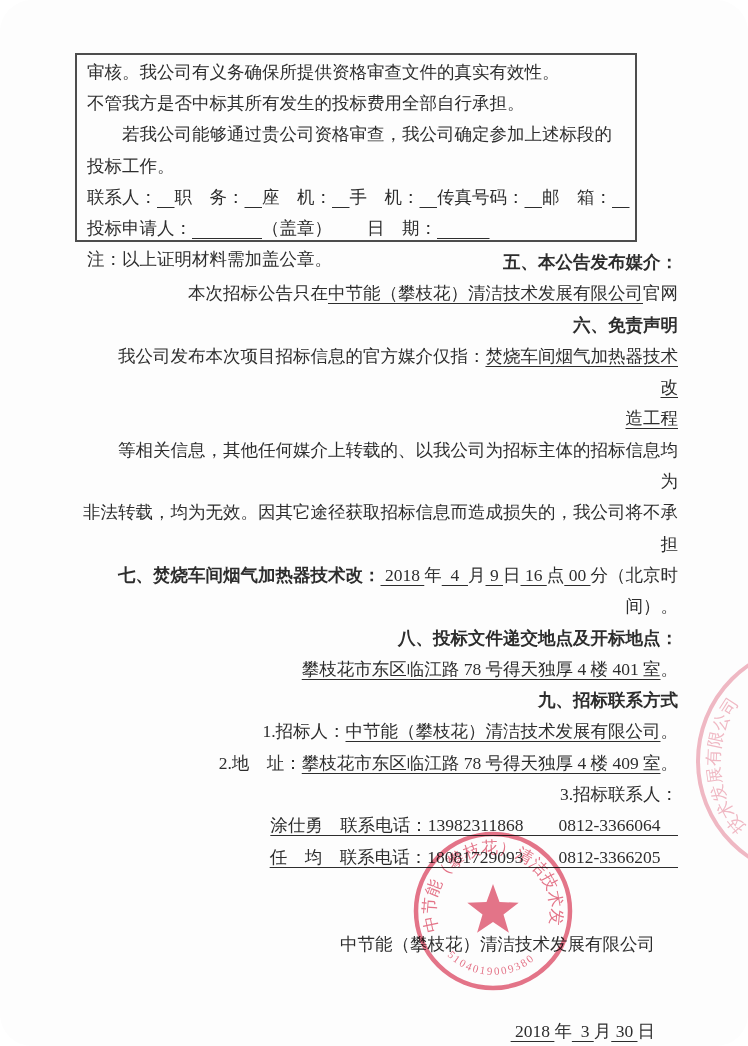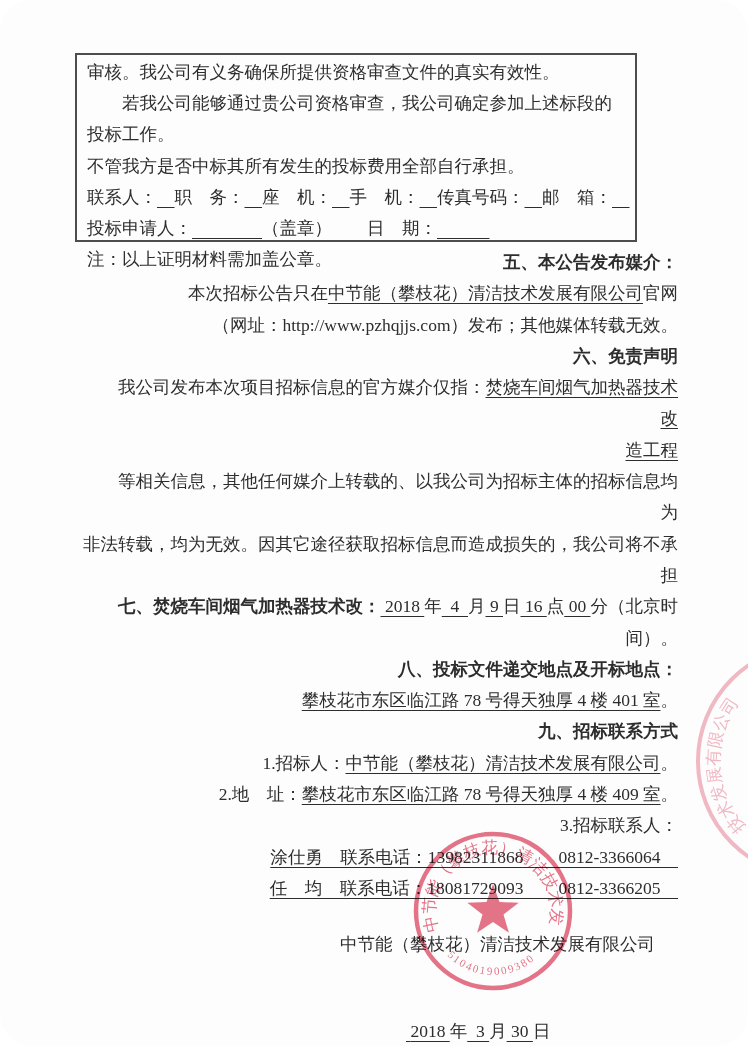--- a/index.html
+++ b/index.html
@@ -20,21 +20,21 @@
   
   .body-content { position:absolute; left:72px; top:247px; width:606px;text-align:right; }
   .body-content .line { font-size:17.5px; line-height:31.3px; white-space:pre-wrap; }
   .line.pi   { text-indent:35px; }
   .line.num  { margin-left:46px; }
   .line.contact { margin-left:88px; }
   .b { font-weight:bold; }
   .u { text-decoration:underline; text-underline-offset:4px; text-decoration-thickness:1px; }
   
   .footer-signature { position:absolute; left:340px; top:872px; font-size:17.5px; line-height:29px; white-space:pre-wrap; }
-  .footer-signature .date-line { margin-left:66px; }
+  .footer-signature .date-line { margin-left:66px;text-align:right; }
   
   .seal-main {
     position:absolute; left:408px; top:826px;
     mix-blend-mode:multiply; opacity:0.82;
   }
   .seal-edge {
     position:absolute; left:656px; top:636px;
     mix-blend-mode:multiply; opacity:0.75;
   }
   .seal-main text { font-family:"Liberation Serif","DejaVu Serif",serif; }
@@ -43,32 +43,31 @@
   .edge-ring-text { font-size:17px; fill:var(--seal-edge); }
 </style>
 </head>
 <body>
 
 <div class="page">
 
   <div class="notice-box">
 
   <div class="line p"><span>审核。我公司有义务确保所提供资格审查文件的真实有效性。</span></div>
+      <div class="line p"><span>不管我方是否中标其所有发生的投标费用全部自行承担。</span></div>
       <div class="line pi"><span>若我公司能够通过贵公司资格审查，我公司确定参加上述标段的投标工作。</span></div>
-      <div class="line p"><span>不管我方是否中标其所有发生的投标费用全部自行承担。</span></div>
       <div class="line p"><span>联系人：</span><span class="u">　</span><span>职　务：</span><span class="u">　</span><span>座　机：</span><span class="u">　</span><span>手　机：</span><span class="u">　</span><span>传真号码：</span><span class="u">　</span><span>邮　箱：</span><span class="u">　</span></div>
       <div class="line p"><span>投标申请人：</span><span class="u">　　　　</span><span>（盖章）　　日　期：</span><span class="u">　　　</span></div>
       <div class="line p"><span>注：以上证明材料需加盖公章。</span></div>
     </div>
 
   <div class="body-content">
 
   <div class="line p"><span class="b">五、本公告发布媒介：</span></div>
       <div class="line pi"><span>本次招标公告只在</span><span class="u">中节能（攀枝花）清洁技术发展有限公司</span><span>官网</span></div>
-      <div class="line p"><span>（网址：http://www.pzhqjjs.com）发布；其他媒体转载无效。</span></div>
       <div class="line p"><span class="b">六、免责声明</span></div>
       <div class="line pi"><span>我公司发布本次项目招标信息的官方媒介仅指：</span><span class="u">焚烧车间烟气加热器技术改</span></div>
       <div class="line p"><span class="u">造工程</span></div>
       <div class="line pi"><span>等相关信息，其他任何媒介上转载的、以我公司为招标主体的招标信息均为</span></div>
       <div class="line p"><span>非法转载，均为无效。因其它途径获取招标信息而造成损失的，我公司将不承担</span></div>
       <div class="line p"><span class="b">七、焚烧车间烟气加热器技术改：</span><span class="u"> 2018 </span><span>年</span><span class="u">  4  </span><span>月</span><span class="u"> 9 </span><span>日</span><span class="u"> 16 </span><span>点</span><span class="u"> 00 </span><span>分（北京时间）。</span></div>
       <div class="line p"><span class="b">八、投标文件递交地点及开标地点：</span></div>
       <div class="line pi"><span class="u">攀枝花市东区临江路 78 号得天独厚 4 楼 401 室</span><span>。</span></div>
       <div class="line p"><span class="b">九、招标联系方式</span></div>
       <div class="line num"><span>1.招标人：</span><span class="u">中节能（攀枝花）清洁技术发展有限公司</span><span>。</span></div>

